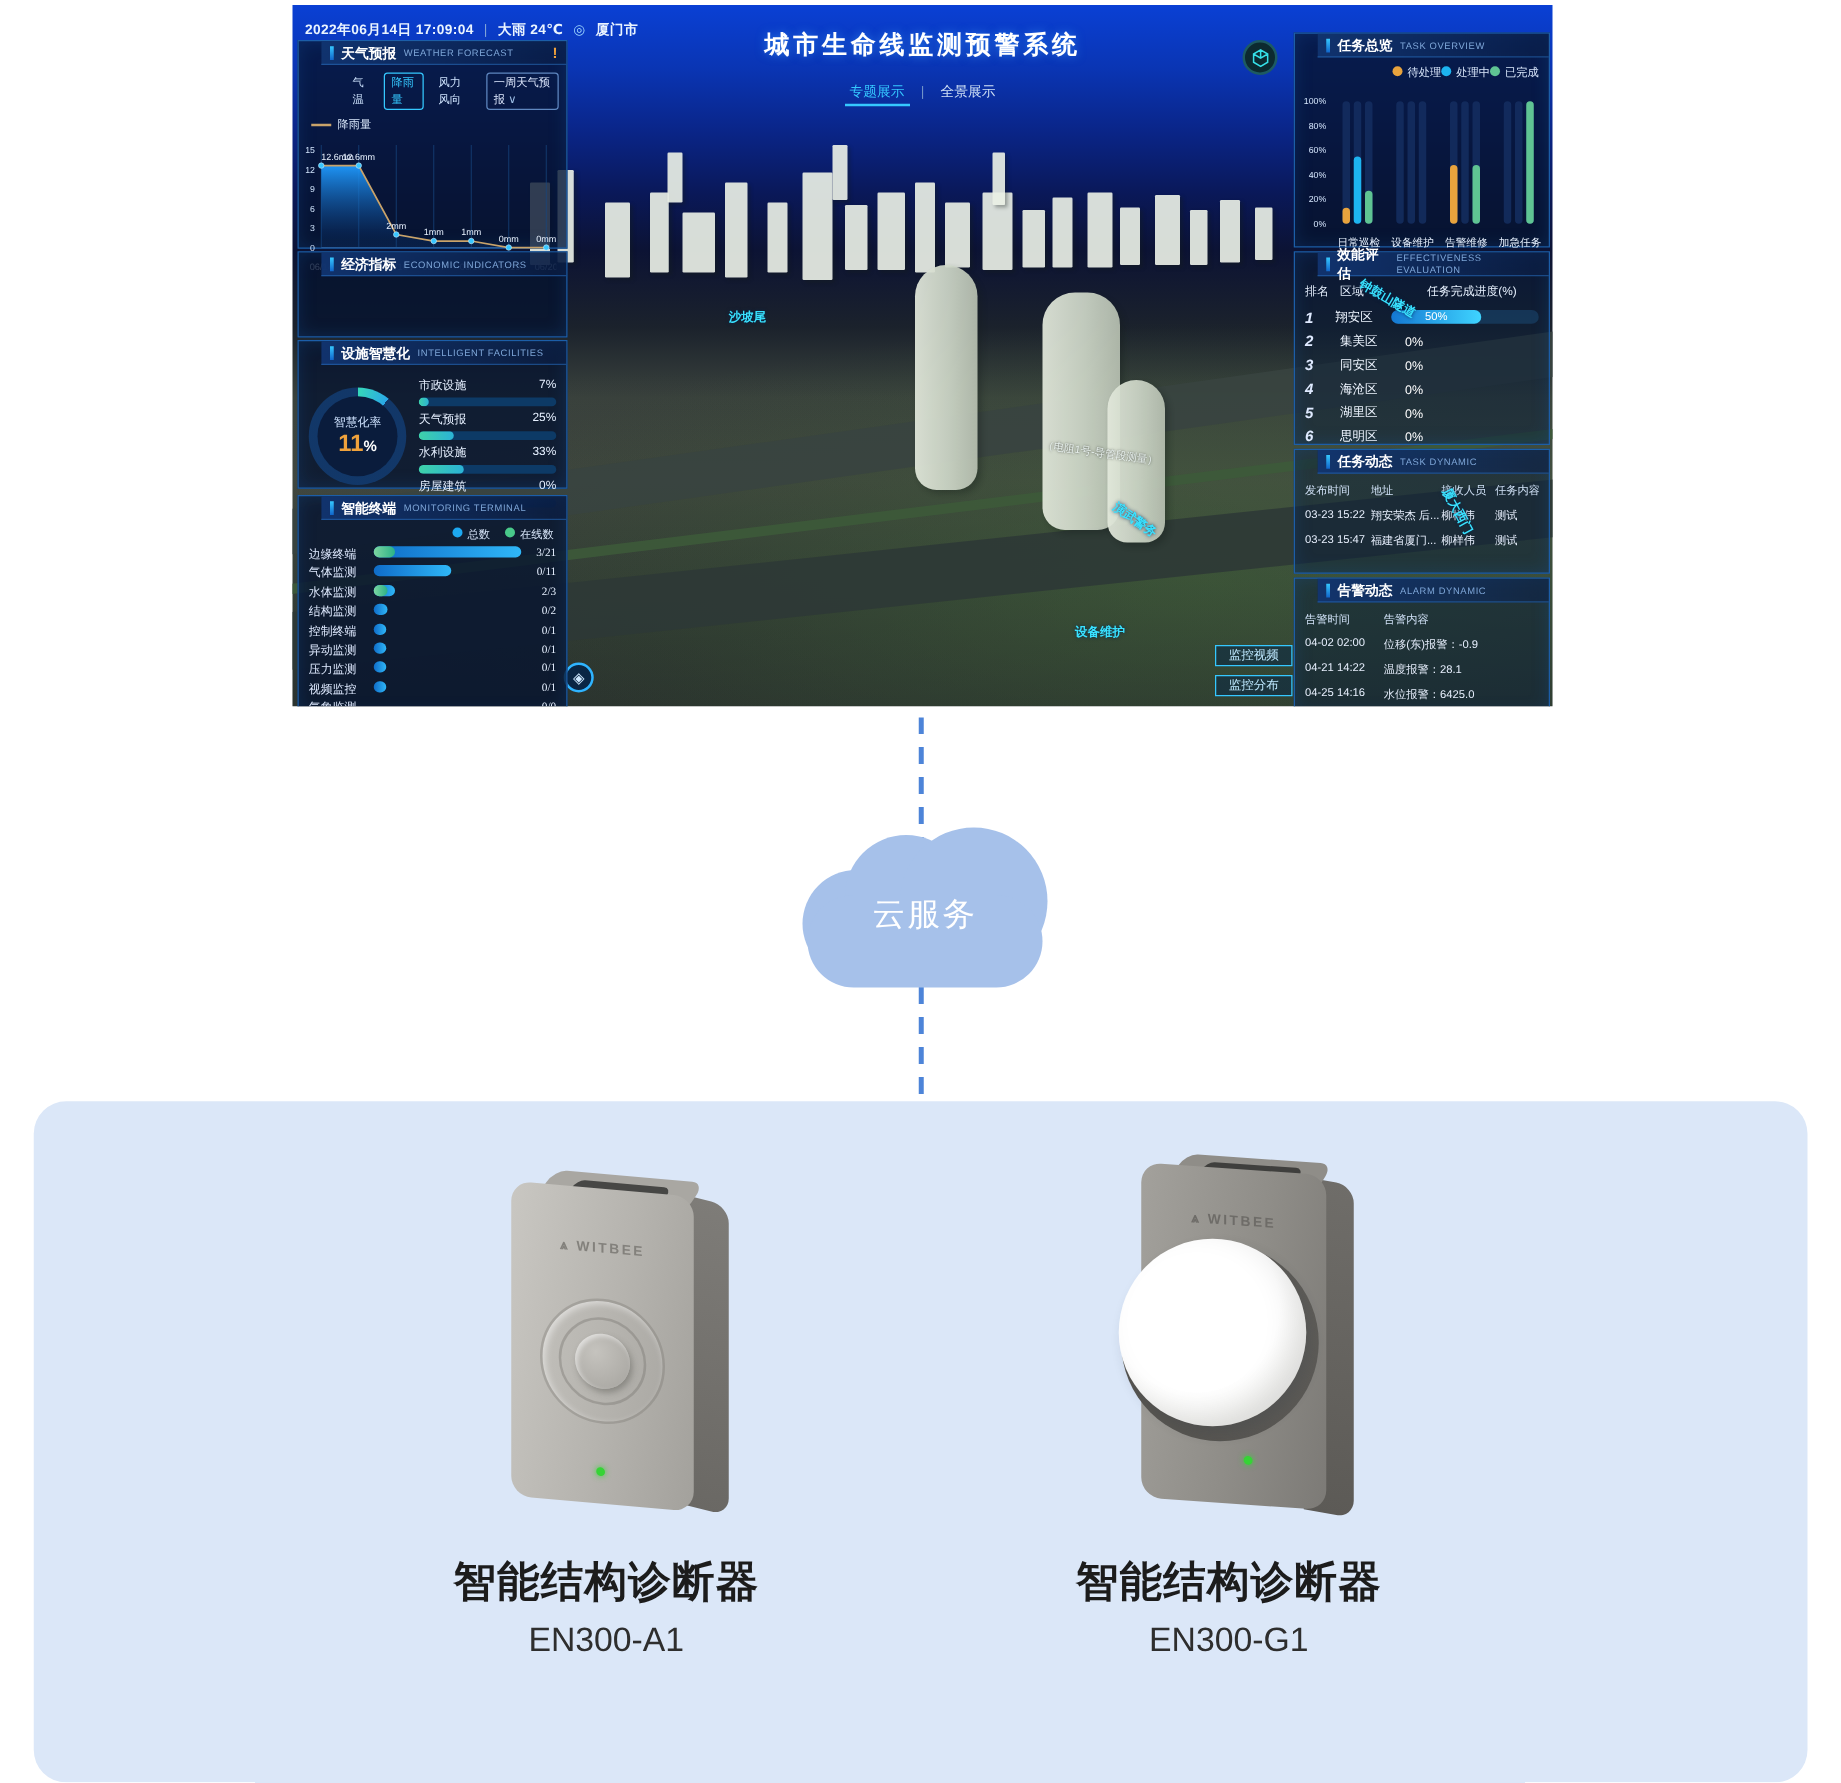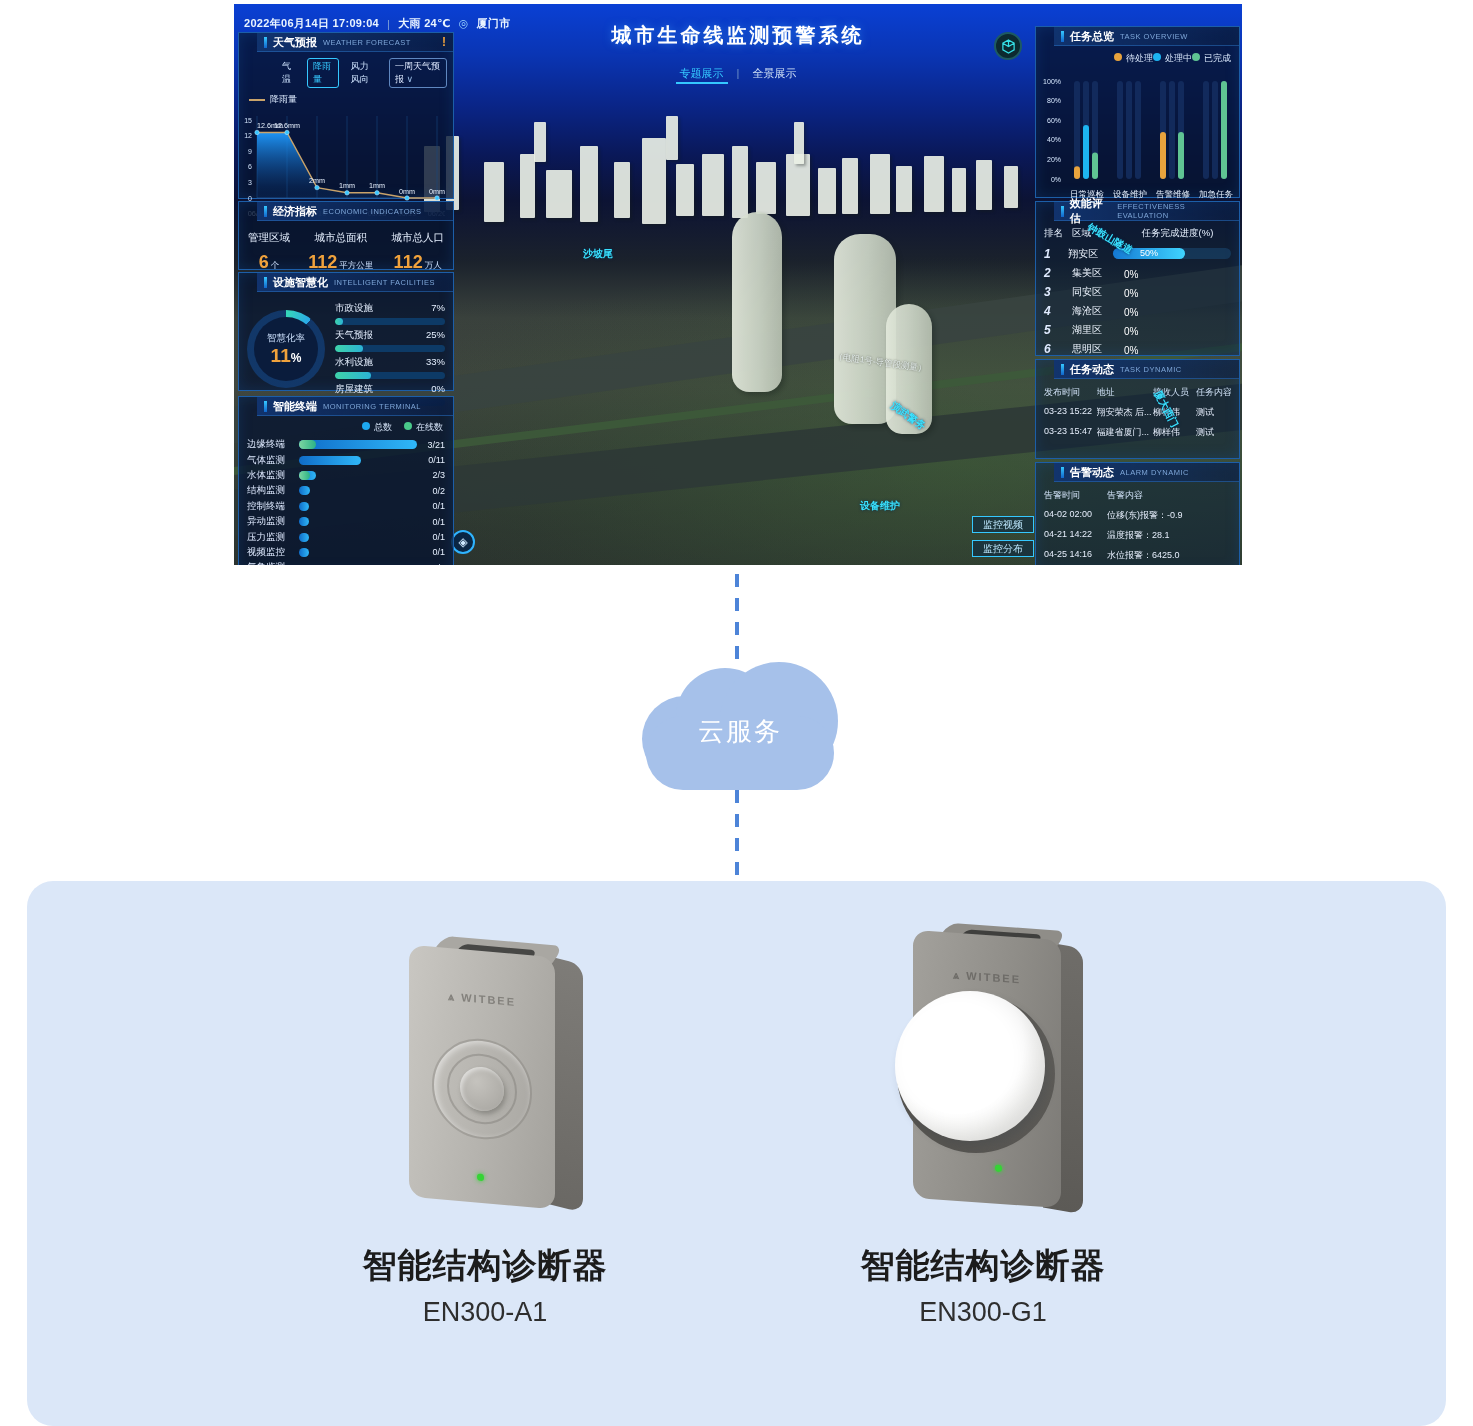--- a/index.html
+++ b/index.html
@@ -68,21 +68,21 @@
   .gauge .gv { color:#f0a23c; font-size:19px; font-weight:bold; }
   .gauge .gv em { color:#fff; font-style:normal; font-size:12px; }
   .frow { margin-bottom:4px; }
   .frow .top { display:flex; justify-content:space-between; color:#e6f0ff; font-size:9.5px; margin-bottom:3px; }
   .ftrack { height:7px; border-radius:4px; background:#0d3a66; overflow:hidden; }
   .ffill { height:100%; border-radius:4px; background:linear-gradient(90deg,#3fd2a8,#2bb3d6); }
 
   
   .tlegend { display:flex; justify-content:flex-end; gap:12px; padding:5px 10px 3px 0; font-size:9px; color:#d8e6fa; align-items:center; }
   .dot { width:8px; height:8px; border-radius:50%; display:inline-block; margin-right:4px; }
-  .trow { display:flex; align-items:center; height:15.4px; padding:0 8px; }
+  .trow { display:flex; height:15.4px; padding:0 8px;font-family:Liberation Serif, serif; }
   .trow .lb { width:52px; color:#dfeaff; font-size:9.5px; flex:none; }
   .trow .bars { position:relative; flex:1; height:9px; }
   .tbar { position:absolute; left:0; top:0; height:9px; border-radius:5px; }
   .tbar.blue { background:linear-gradient(90deg,#0f6cc8,#2fb7f8); }
   .tbar.green { background:linear-gradient(90deg,#7dd6a0,#2bb287); }
   .trow .vl { width:30px; text-align:right; color:#e6f0ff; font-size:9px; flex:none; }
 
   
   .olegend { display:flex; justify-content:flex-end; padding:6px 8px 0 0; font-size:9px; color:#d8e6fa; align-items:center; }
 
@@ -259,34 +259,20 @@
             <text x="168" y="110" text-anchor="middle" font-size="7.4" fill="#d7e6fa">06/19</text>
             <text x="198" y="110" text-anchor="middle" font-size="7.4" fill="#d7e6fa">06/20</text>
           </svg></div>
     </div>
 
     <div class="panel" style="left:4px;top:197px;width:216px;height:69px;">
       <div class="phd">
         <span class="t">经济指标</span>
         <span class="s">ECONOMIC INDICATORS</span>
       </div>
-      <div class="stats">
-        <div class="stat">
-          <div class="lb">管理区域</div>
-          <div class="vl"><span>6</span><span class="un">个</span></div>
-        </div>
-        <div class="stat">
-          <div class="lb">城市总面积</div>
-          <div class="vl"><span>112</span><span class="un">平方公里</span></div>
-        </div>
-        <div class="stat">
-          <div class="lb">城市总人口</div>
-          <div class="vl"><span>112</span><span class="un">万人</span></div>
-        </div>
-      </div>
     </div>
 
     <div class="panel" style="left:4px;top:268px;width:216px;height:119px;">
       <div class="phd">
         <span class="t">设施智慧化</span>
         <span class="s">INTELLIGENT FACILITIES</span>
       </div>
       <div class="fac">
         <div class="gauge" id="smart-gauge" style="background: conic-gradient(rgb(54, 217, 184) 0deg, rgb(42, 168, 232) 39.6deg, rgba(18, 58, 110, 0.9) 39.6deg, rgba(18, 58, 110, 0.9) 360deg);">
           <div class="hole">

